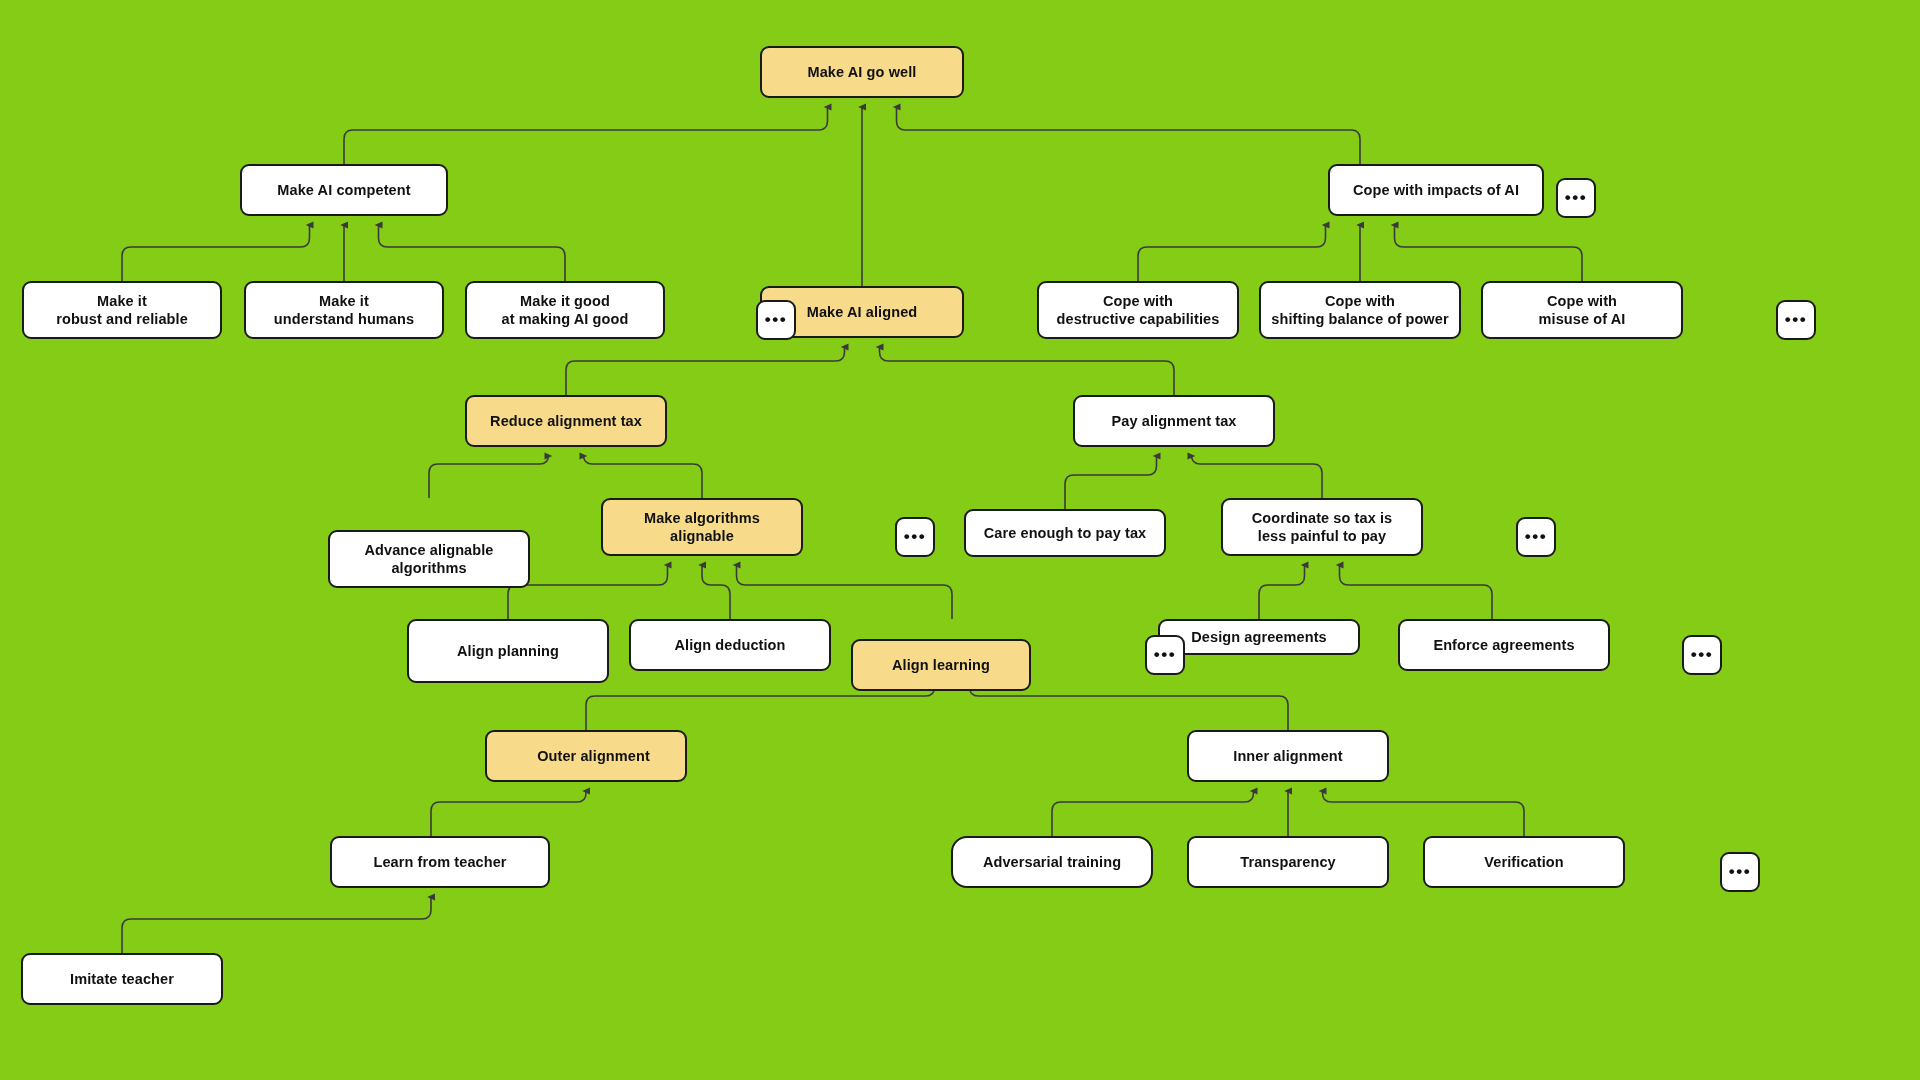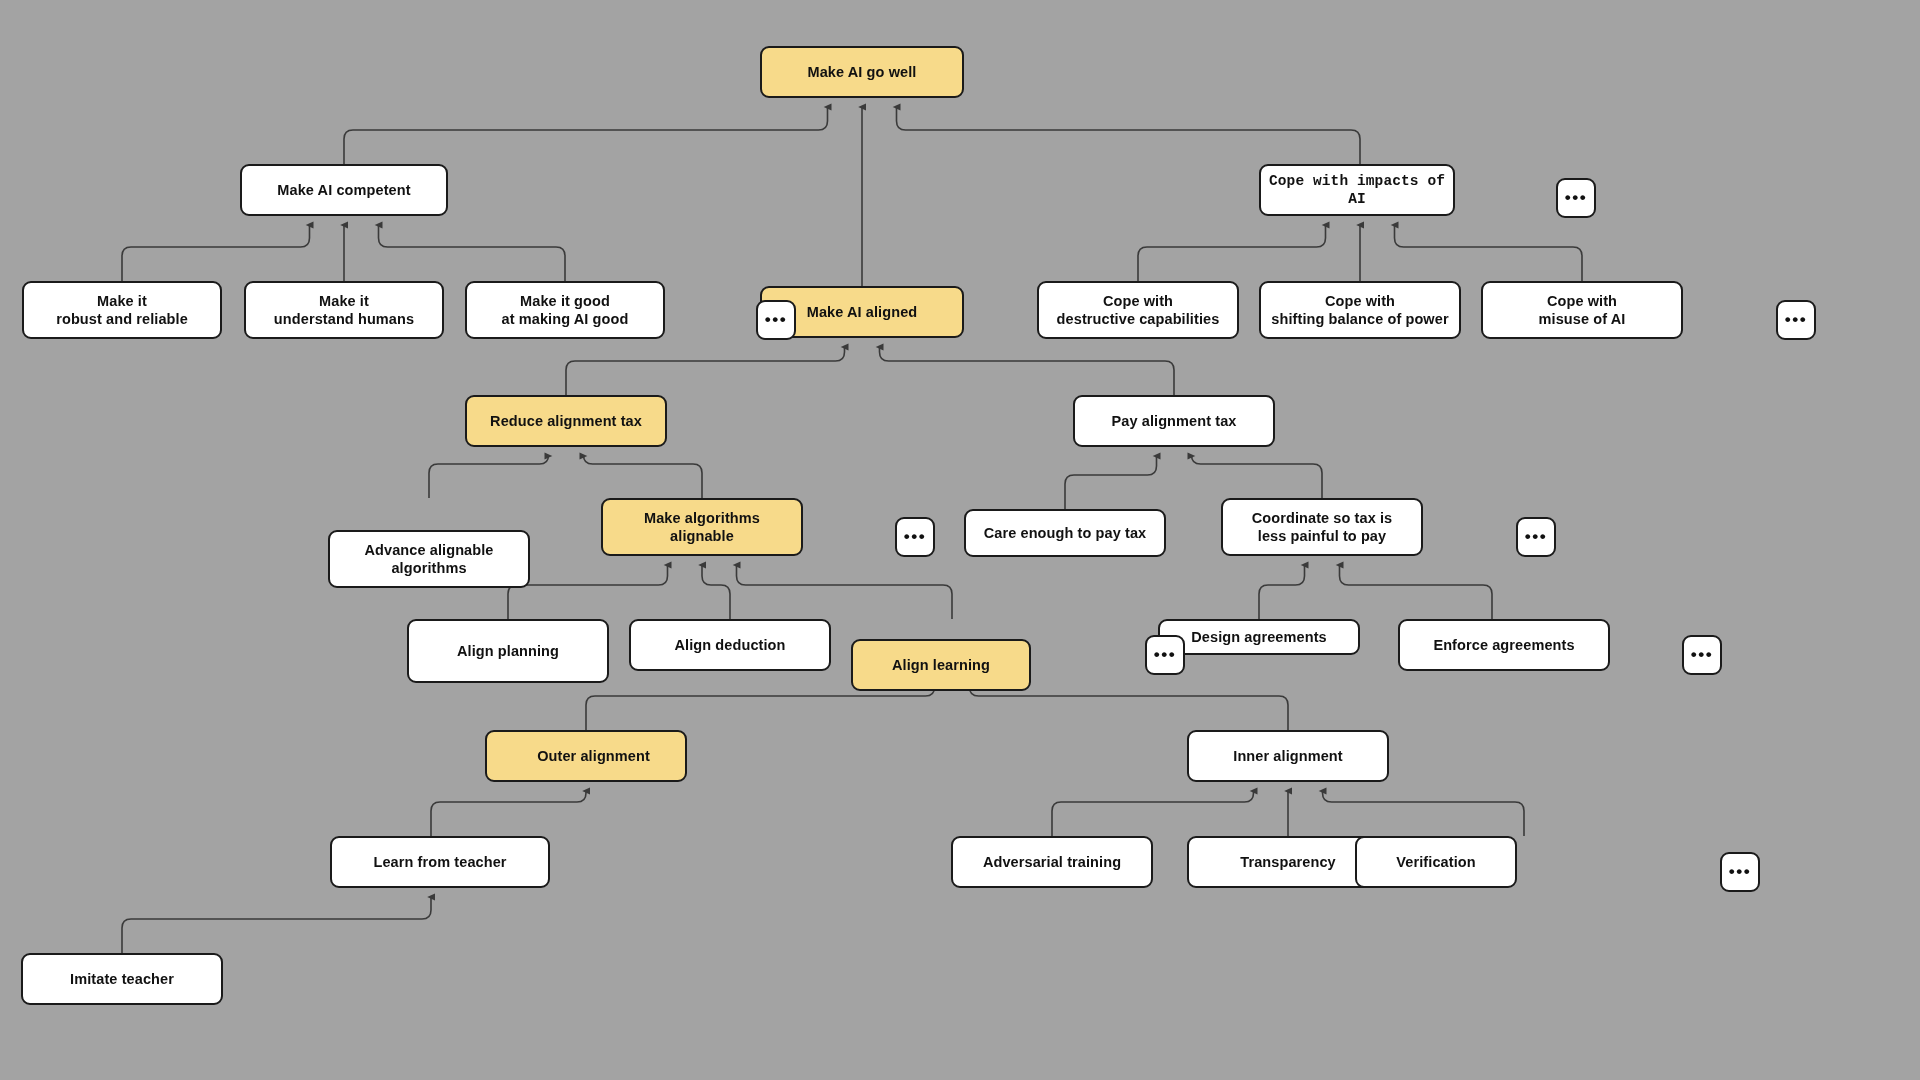--- a/index.html
+++ b/index.html
@@ -8,21 +8,21 @@
     background: #ffffff;
     width: 1920px;
     height: 1080px;
     overflow: hidden;
     font-family: "Liberation Sans", sans-serif;
   }
   #diagram-root {
     position: relative;
     width: 1920px;
     height: 1080px;
-    background: #a3a3a3;
+    background: #84cc16;
   }
   svg.edges {
     position: absolute;
     left: 0;
     top: 0;
     width: 1920px;
     height: 1080px;
     pointer-events: none;
   }
   .node {
@@ -107,21 +107,21 @@
         <path d="M122,953 L122,928 Q122,919 131,919 L422,919 Q431,919 431,910 L431,897" fill="none" stroke="#3a3a3a" stroke-width="1.6" marker-end="url(#arrowhead)"></path>
       </g>
   </svg>
   <div id="node-layer">
       <div class="node highlight" style="left: 760px; top: 46px; width: 204px; height: 52px;">
         <span class="label">Make AI go well</span>
       </div>
       <div class="node" style="left: 240px; top: 164px; width: 208px; height: 52px;">
         <span class="label">Make AI competent</span>
       </div>
-      <div class="node" style="left: 1259px; top: 164px; width: 196px; height: 52px; font-family: Liberation Mono, monospace;">
+      <div class="node" style="left: 1328px; top: 164px; width: 216px; height: 52px;">
         <span class="label">Cope with impacts of AI</span>
       </div>
       <div class="node" style="left: 22px; top: 281px; width: 200px; height: 58px;">
         <span class="label">Make it
 robust and reliable</span>
       </div>
       <div class="node" style="left: 244px; top: 281px; width: 200px; height: 58px;">
         <span class="label">Make it
 understand humans</span>
       </div>
@@ -182,27 +182,27 @@
       </div>
       <div class="node highlight" style="left: 485px; top: 730px; width: 202px; height: 52px; padding-left: 21px;">
         <span class="label">Outer alignment</span>
       </div>
       <div class="node" style="left: 1187px; top: 730px; width: 202px; height: 52px;">
         <span class="label">Inner alignment</span>
       </div>
       <div class="node" style="left: 330px; top: 836px; width: 220px; height: 52px;">
         <span class="label">Learn from teacher</span>
       </div>
-      <div class="node" style="left: 951px; top: 836px; width: 202px; height: 52px;">
+      <div class="node" style="left: 951px; top: 836px; width: 202px; height: 52px; border-radius: 16px;">
         <span class="label">Adversarial training</span>
       </div>
       <div class="node" style="left: 1187px; top: 836px; width: 202px; height: 52px;">
         <span class="label">Transparency</span>
       </div>
-      <div class="node" style="left: 1355px; top: 836px; width: 162px; height: 52px;">
+      <div class="node" style="left: 1423px; top: 836px; width: 202px; height: 52px;">
         <span class="label">Verification</span>
       </div>
       <div class="node" style="left: 21px; top: 953px; width: 202px; height: 52px;">
         <span class="label">Imitate teacher</span>
       </div>
       <div class="ellipsis-node" style="left: 756px; top: 300px; width: 40px; height: 40px;">
         <span>•••</span>
       </div>
       <div class="ellipsis-node" style="left: 1556px; top: 178px; width: 40px; height: 40px;">
         <span>•••</span>

